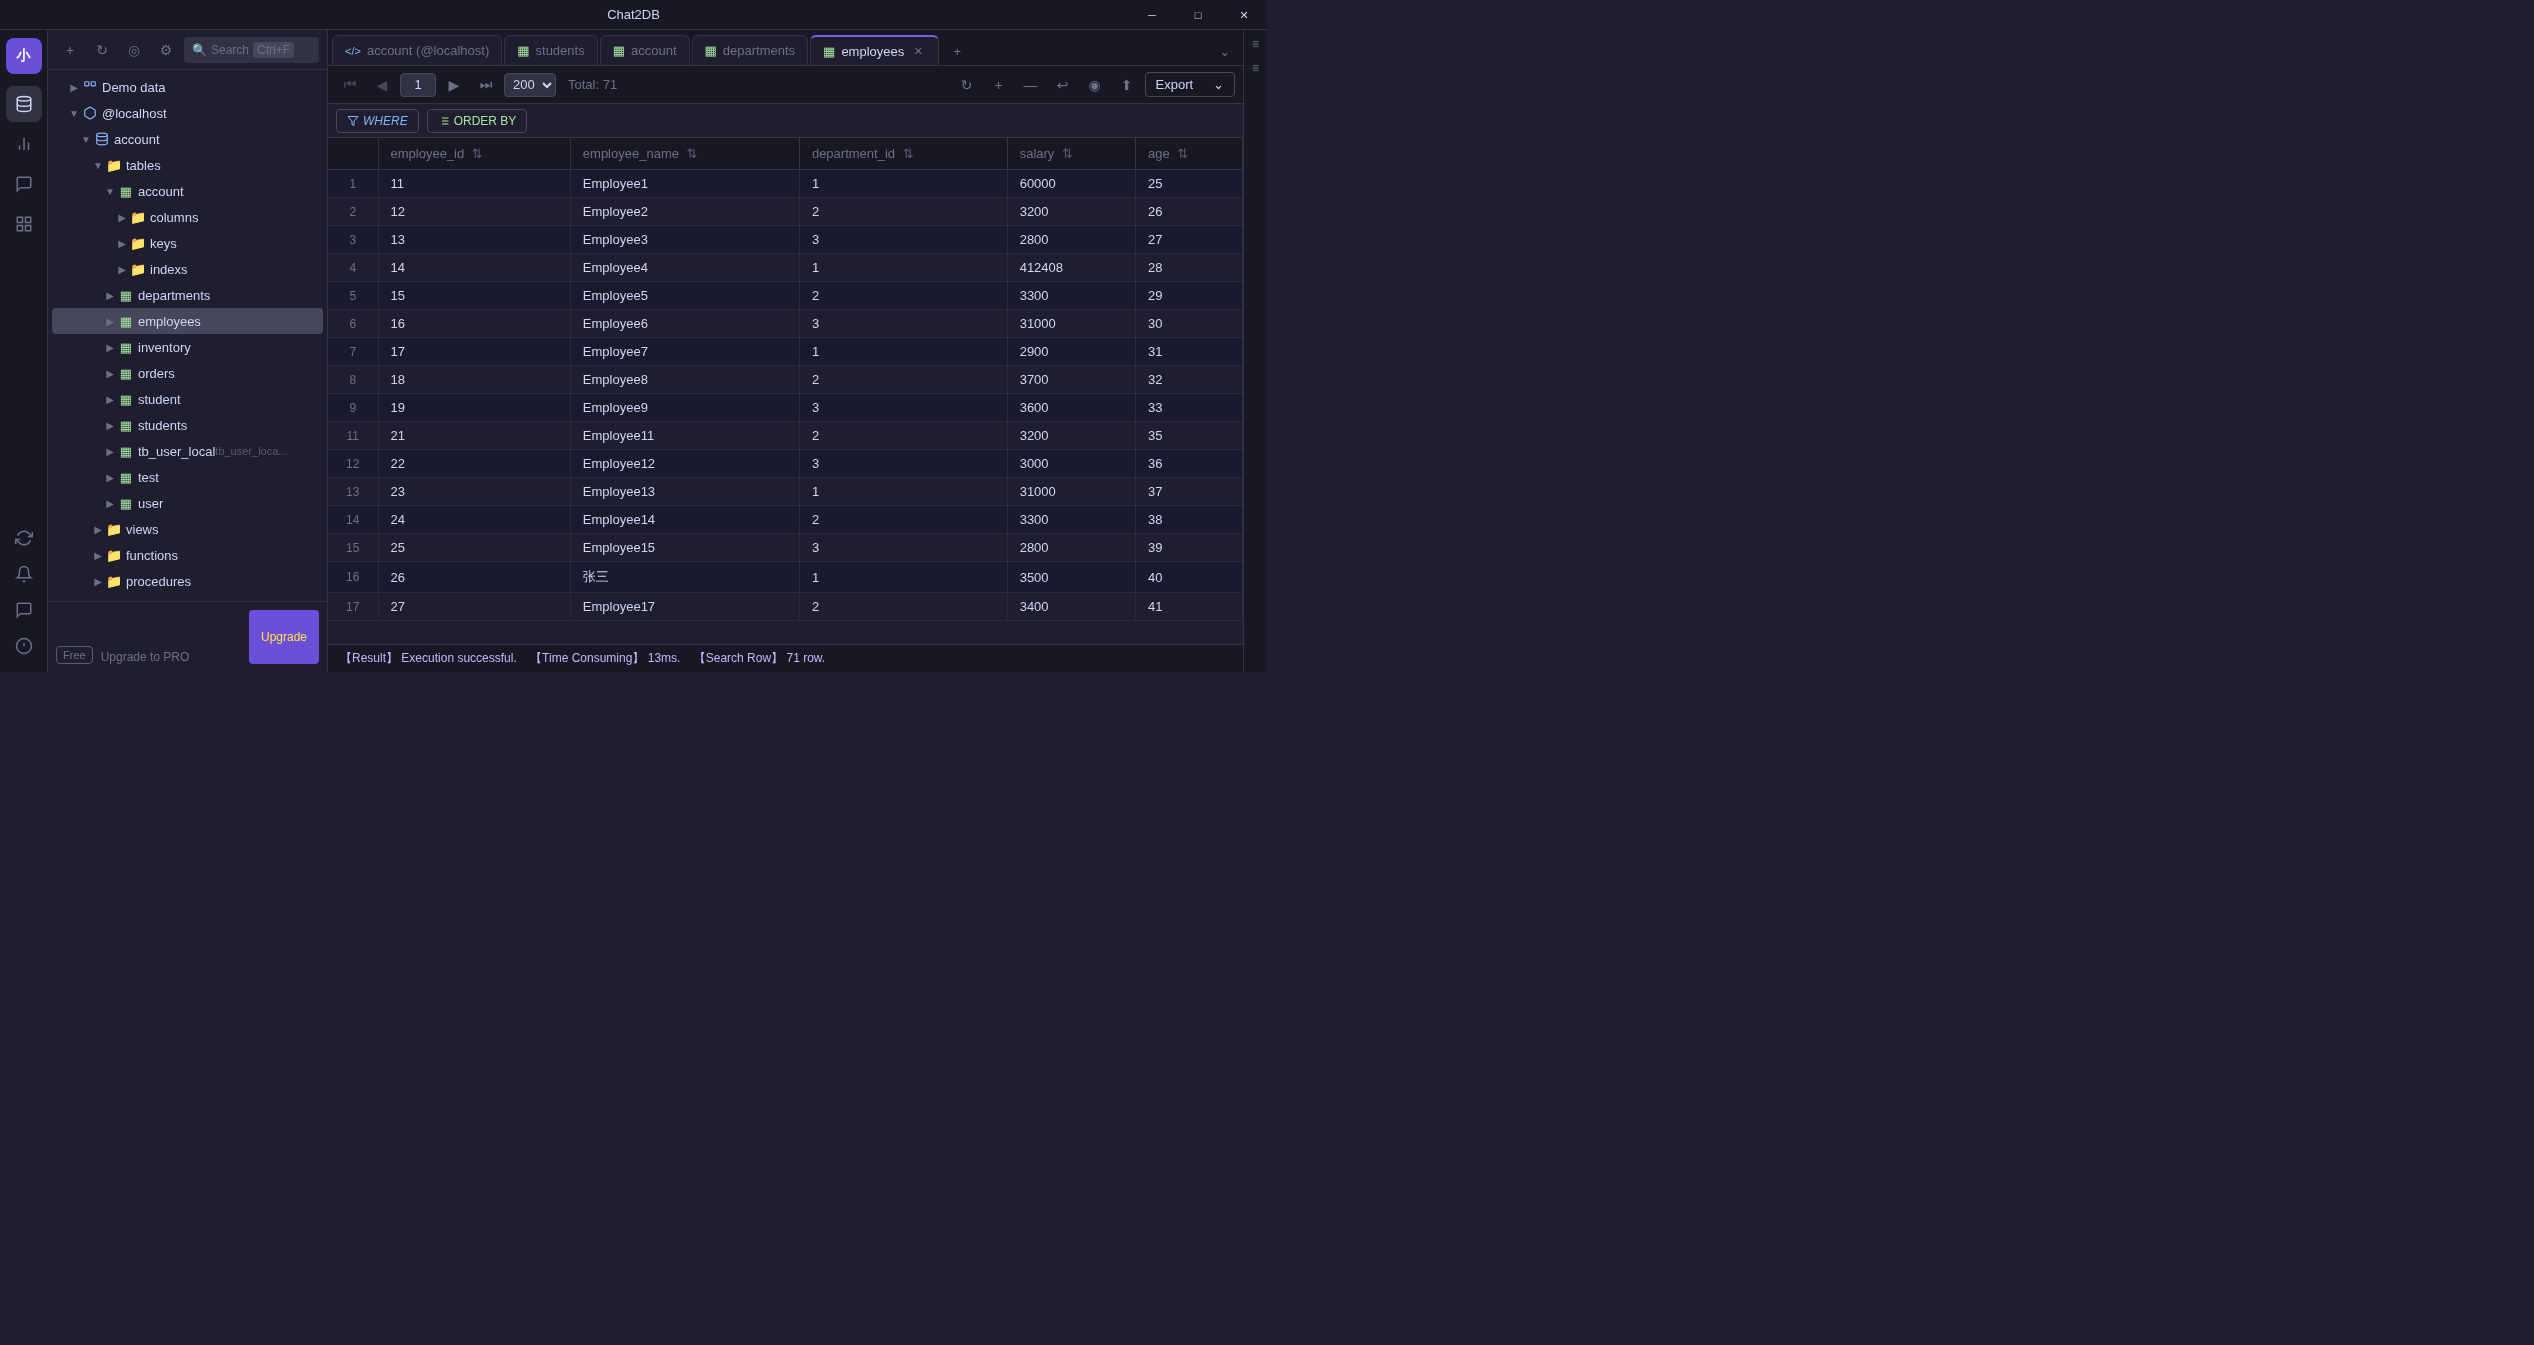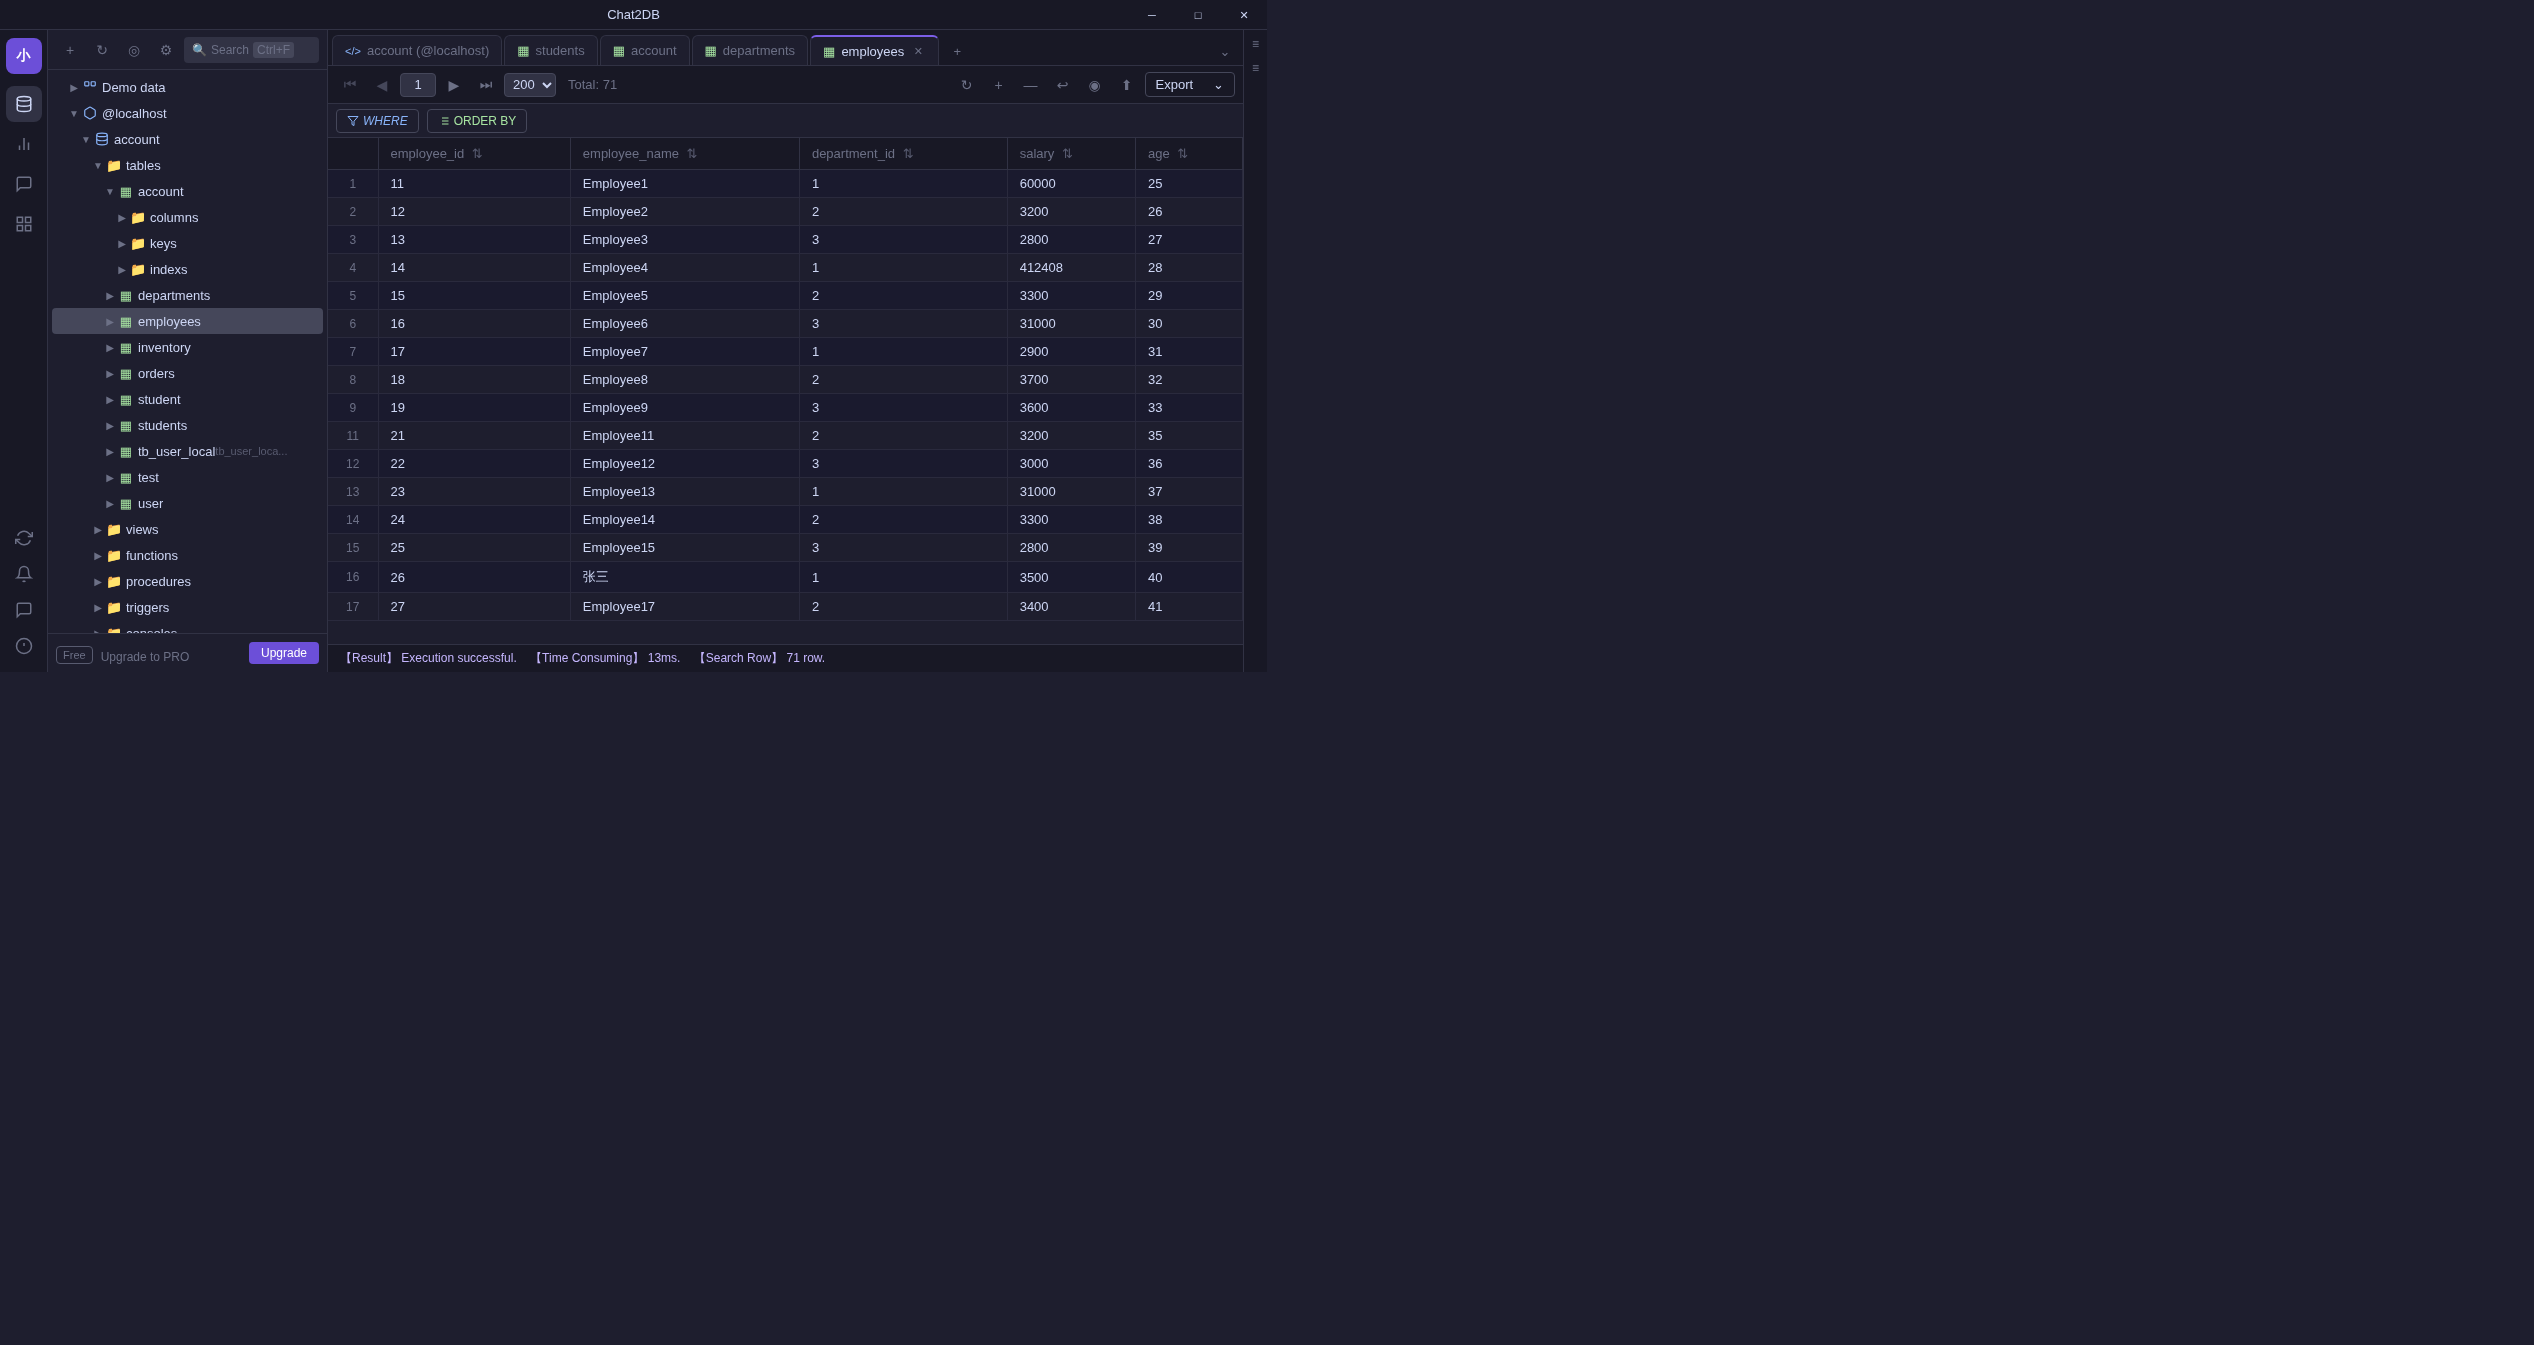--- a/index.html
+++ b/index.html
@@ -212,24 +212,24 @@
       font-size: 11px;
       color: #6c7086;
     }
     .upgrade-text {
       color: #6c7086;
       font-size: 12px;
     }
     .upgrade-btn {
       margin-left: auto;
       background: #6c4fd8;
-      color: #ffffff;
+      color: #fde047;
       border: none;
       border-radius: 4px;
-      padding: 4px 12px;
+      padding: 20px 12px;
       font-size: 12px;
       cursor: pointer;
     }
 
     
     .main {
       flex: 1;
       display: flex;
       flex-direction: column;
       background: #1e1e2e;

